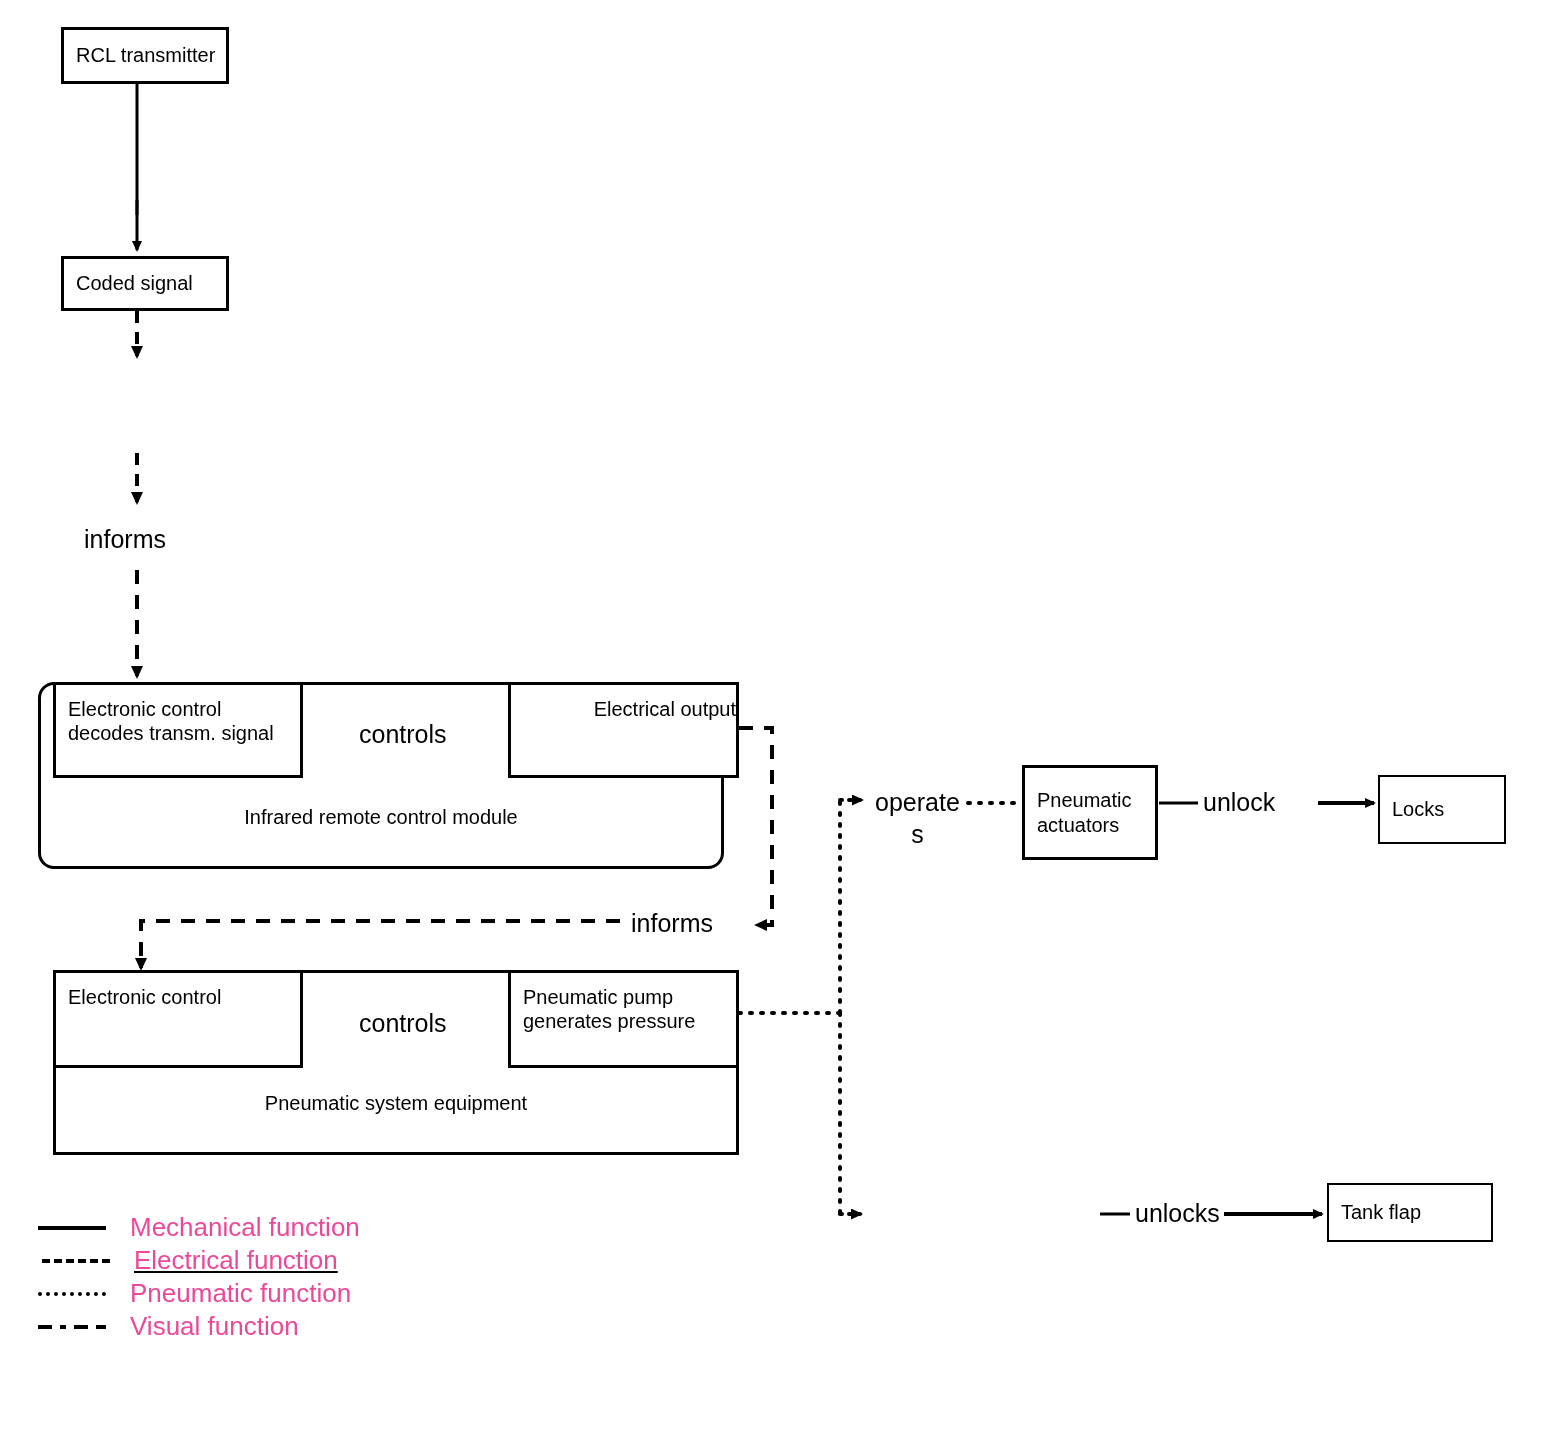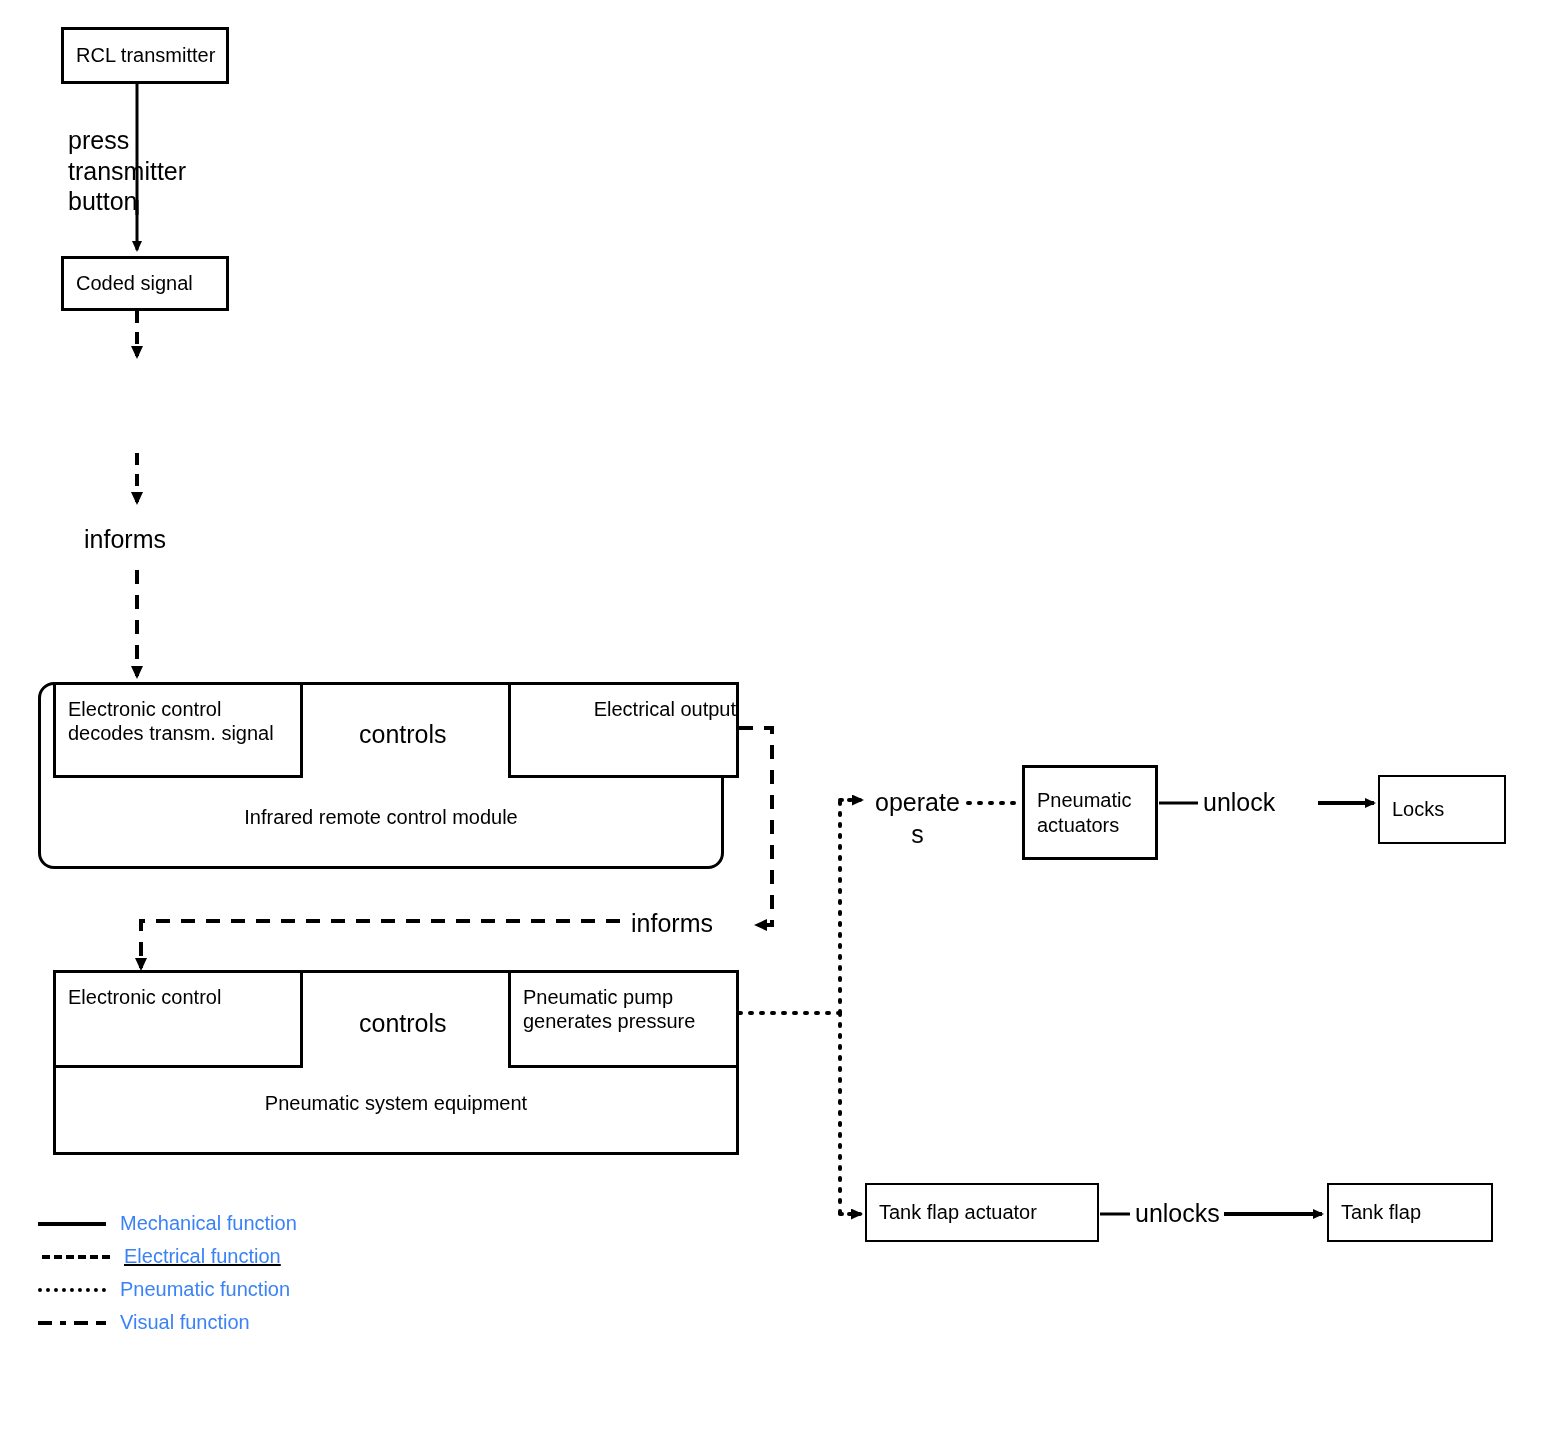--- a/index.html
+++ b/index.html
@@ -73,23 +73,24 @@
   }
   .sw-solid  { border-top-style: solid; }
   .sw-dashed { border-top-style: dashed; }
   .sw-dotted { border-top-style: dotted; border-top-width: 4px; }
   .sw-dashdot{
     border-top: none;
     height: 4px;
     background-image: linear-gradient(to right, #000 0 14px, transparent 14px 22px, #000 22px 28px, transparent 28px 36px, #000 36px 50px, transparent 50px 58px, #000 58px 68px);
   }
   .legend-label {
-    font-size: 20px;
-    color: #3b82f6;
+    font-size: 26px;
+    color: #ec4899;
     white-space: nowrap;
+    margin-left: 10px;
   }
 </style>
 </head>
 <body>
 
 <div id="canvas">
 
   <svg id="wires" viewBox="0 0 1568 1442" xmlns="http://www.w3.org/2000/svg">
     <defs>
       <marker id="arrow-solid" markerWidth="12" markerHeight="12" refX="9" refY="5" orient="auto" markerUnits="userSpaceOnUse">
@@ -174,31 +175,25 @@
 
   <div class="node" style="left:1022px; top:765px; width:136px; height:95px; white-space:pre-line;">
     <span>Pneumatic
 actuators</span>
   </div>
 
   <div class="node thin" style="left:1378px; top:775px; width:128px; height:69px;">
     <span>Locks</span>
   </div>
 
-  <div class="node thin" style="left:865px; top:1183px; width:234px; height:59px;">
-    <span>Tank flap actuator</span>
-  </div>
 
   <div class="node thin" style="left:1327px; top:1183px; width:166px; height:59px;">
     <span>Tank flap</span>
   </div>
 
-  <div class="edge-label" style="left:68px; top:125px;">press
-transmitter
-button</div>
 
   <div class="edge-label" style="left:84px; top:524px;">informs</div>
 
   <div class="edge-label" style="left:359px; top:719px;">controls</div>
 
   <div class="edge-label" style="left:631px; top:908px;">informs</div>
 
   <div class="edge-label" style="left:359px; top:1008px;">controls</div>
 
   <div class="edge-label" style="left:875px; top:787px; line-height:1.26;text-align:center;">operate

